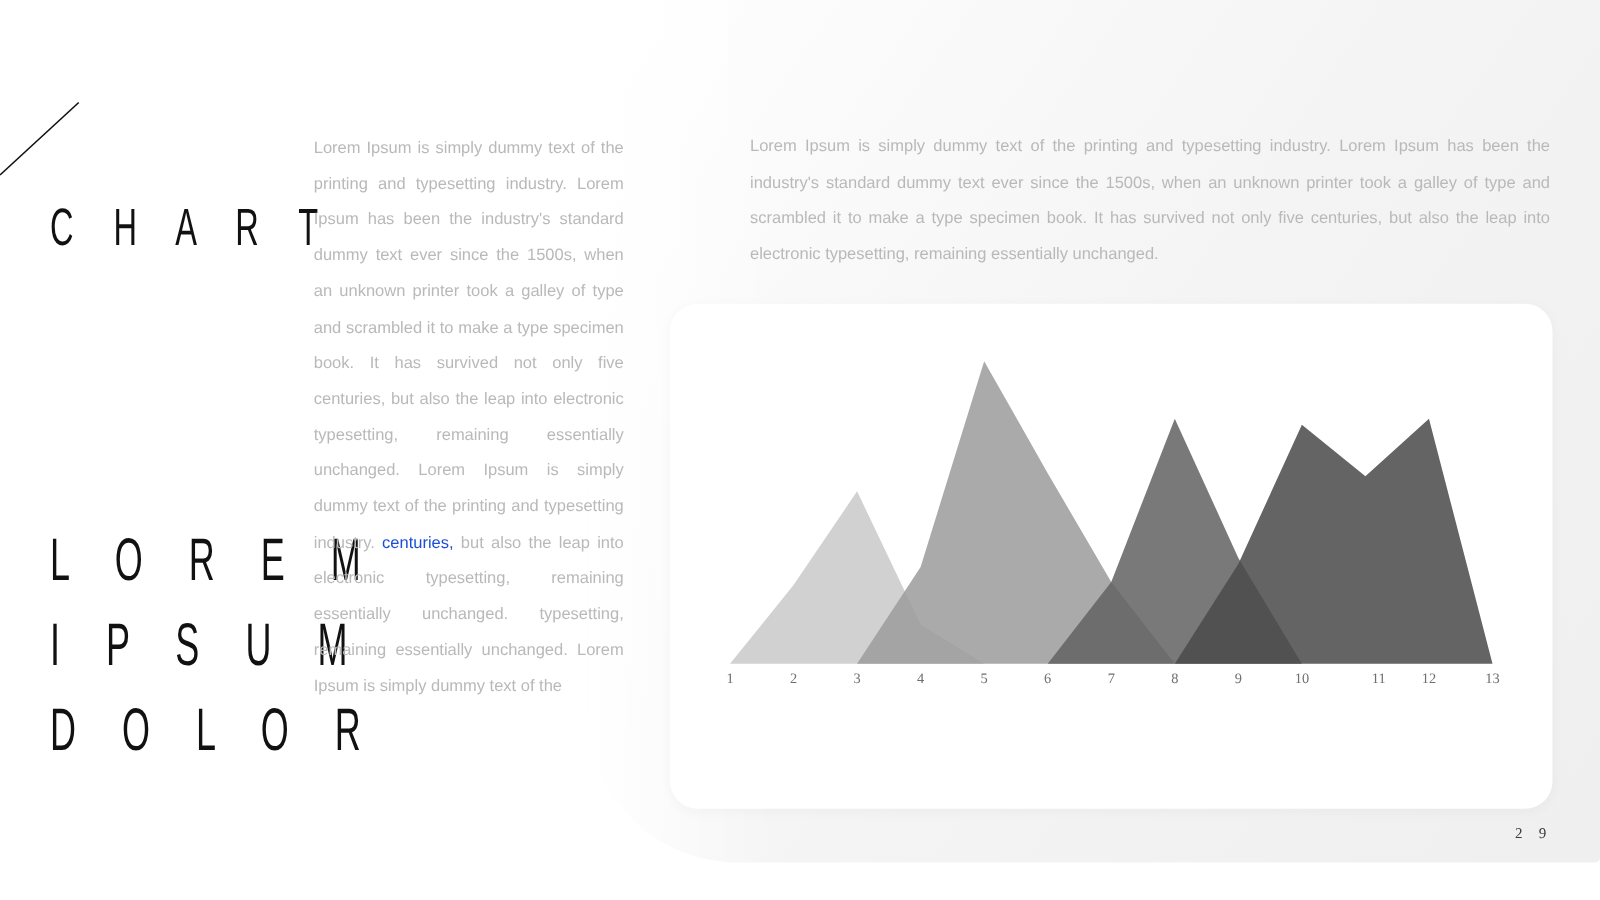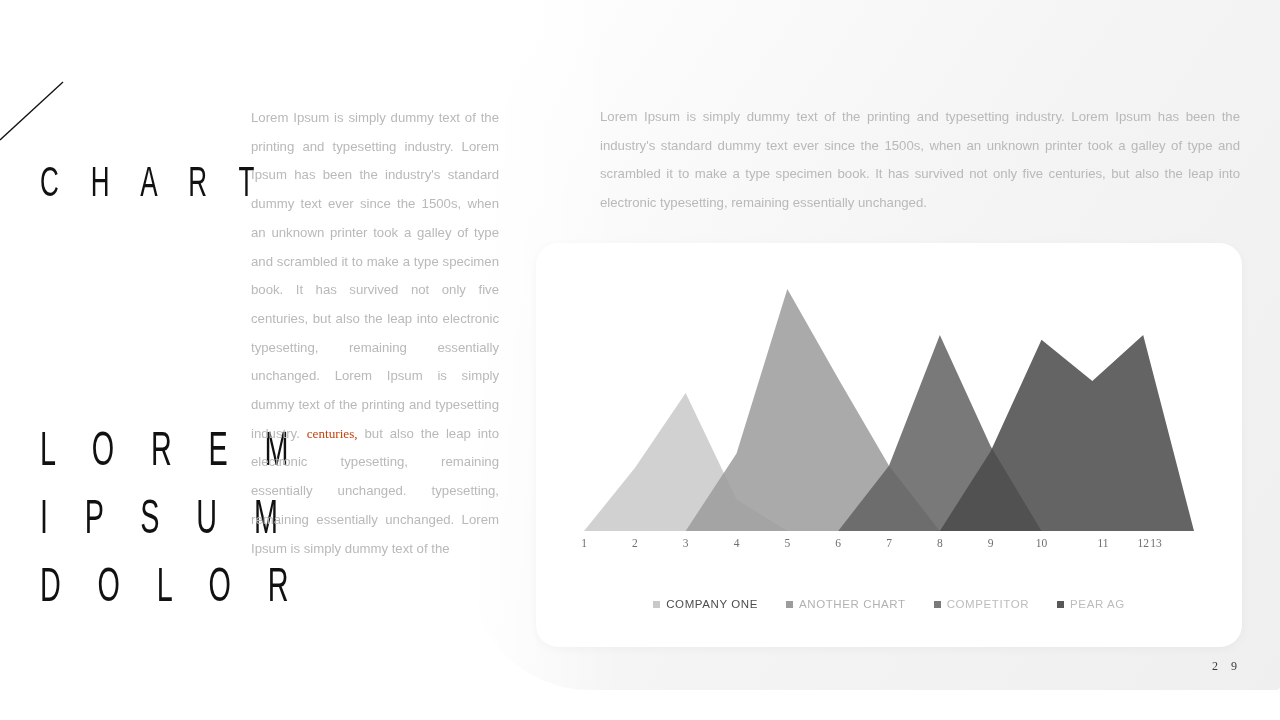--- a/index.html
+++ b/index.html
@@ -53,21 +53,21 @@
   .body-copy{
     color:#b9b9b9;
     font-size:13.2px;
     line-height:28.7px;
     text-align:justify;
     font-weight:400;
   }
   #left-copy{
     position:absolute;left:251px;top:104px;width:248px;
   }
-  #left-copy .emph{color:#c2410c;font-family:Liberation Serif, serif;}
+  #left-copy .emph{color:#1d4ed8;}
   #right-copy{
     position:absolute;left:600px;top:103px;width:640px;
     line-height:28.6px;font-size:13.2px;
   }
 
   
   #chart-card{
     position:absolute;left:536px;top:243px;width:706px;height:404px;
     background:#ffffff;
     border-radius:22px;
@@ -144,36 +144,18 @@
       <div class="tick" style="left: 149.667px;">3</div>
       <div class="tick" style="left: 200.5px;">4</div>
       <div class="tick" style="left: 251.333px;">5</div>
       <div class="tick" style="left: 302.167px;">6</div>
       <div class="tick" style="left: 353px;">7</div>
       <div class="tick" style="left: 403.833px;">8</div>
       <div class="tick" style="left: 454.667px;">9</div>
       <div class="tick" style="left: 505.5px;">10</div>
       <div class="tick" style="left: 567px;">11</div>
       <div class="tick" style="left: 607.167px; text-align: center;">12</div>
-      <div class="tick" style="left: 620px;">13</div>
+      <div class="tick" style="left: 658px;">13</div>
     </div>
 
-  <div id="legend">
-      <div class="legend-item">
-        <span class="legend-swatch" style="background: rgb(201, 201, 201);"></span>
-        <span class="legend-label" style="color: rgb(77, 77, 77);">COMPANY ONE</span>
-      </div>
-      <div class="legend-item">
-        <span class="legend-swatch" style="background: rgb(156, 156, 156);"></span>
-        <span class="legend-label" style="color: rgb(178, 178, 178);">ANOTHER CHART</span>
-      </div>
-      <div class="legend-item">
-        <span class="legend-swatch" style="background: rgb(122, 122, 122);"></span>
-        <span class="legend-label" style="color: rgb(188, 188, 188);">COMPETITOR</span>
-      </div>
-      <div class="legend-item">
-        <span class="legend-swatch" style="background: rgb(88, 88, 88);"></span>
-        <span class="legend-label" style="color: rgb(188, 188, 188);">PEAR AG</span>
-      </div>
-    </div>
 </div>
 
 <div id="page-number">2 9</div>
 
 </body></html>

